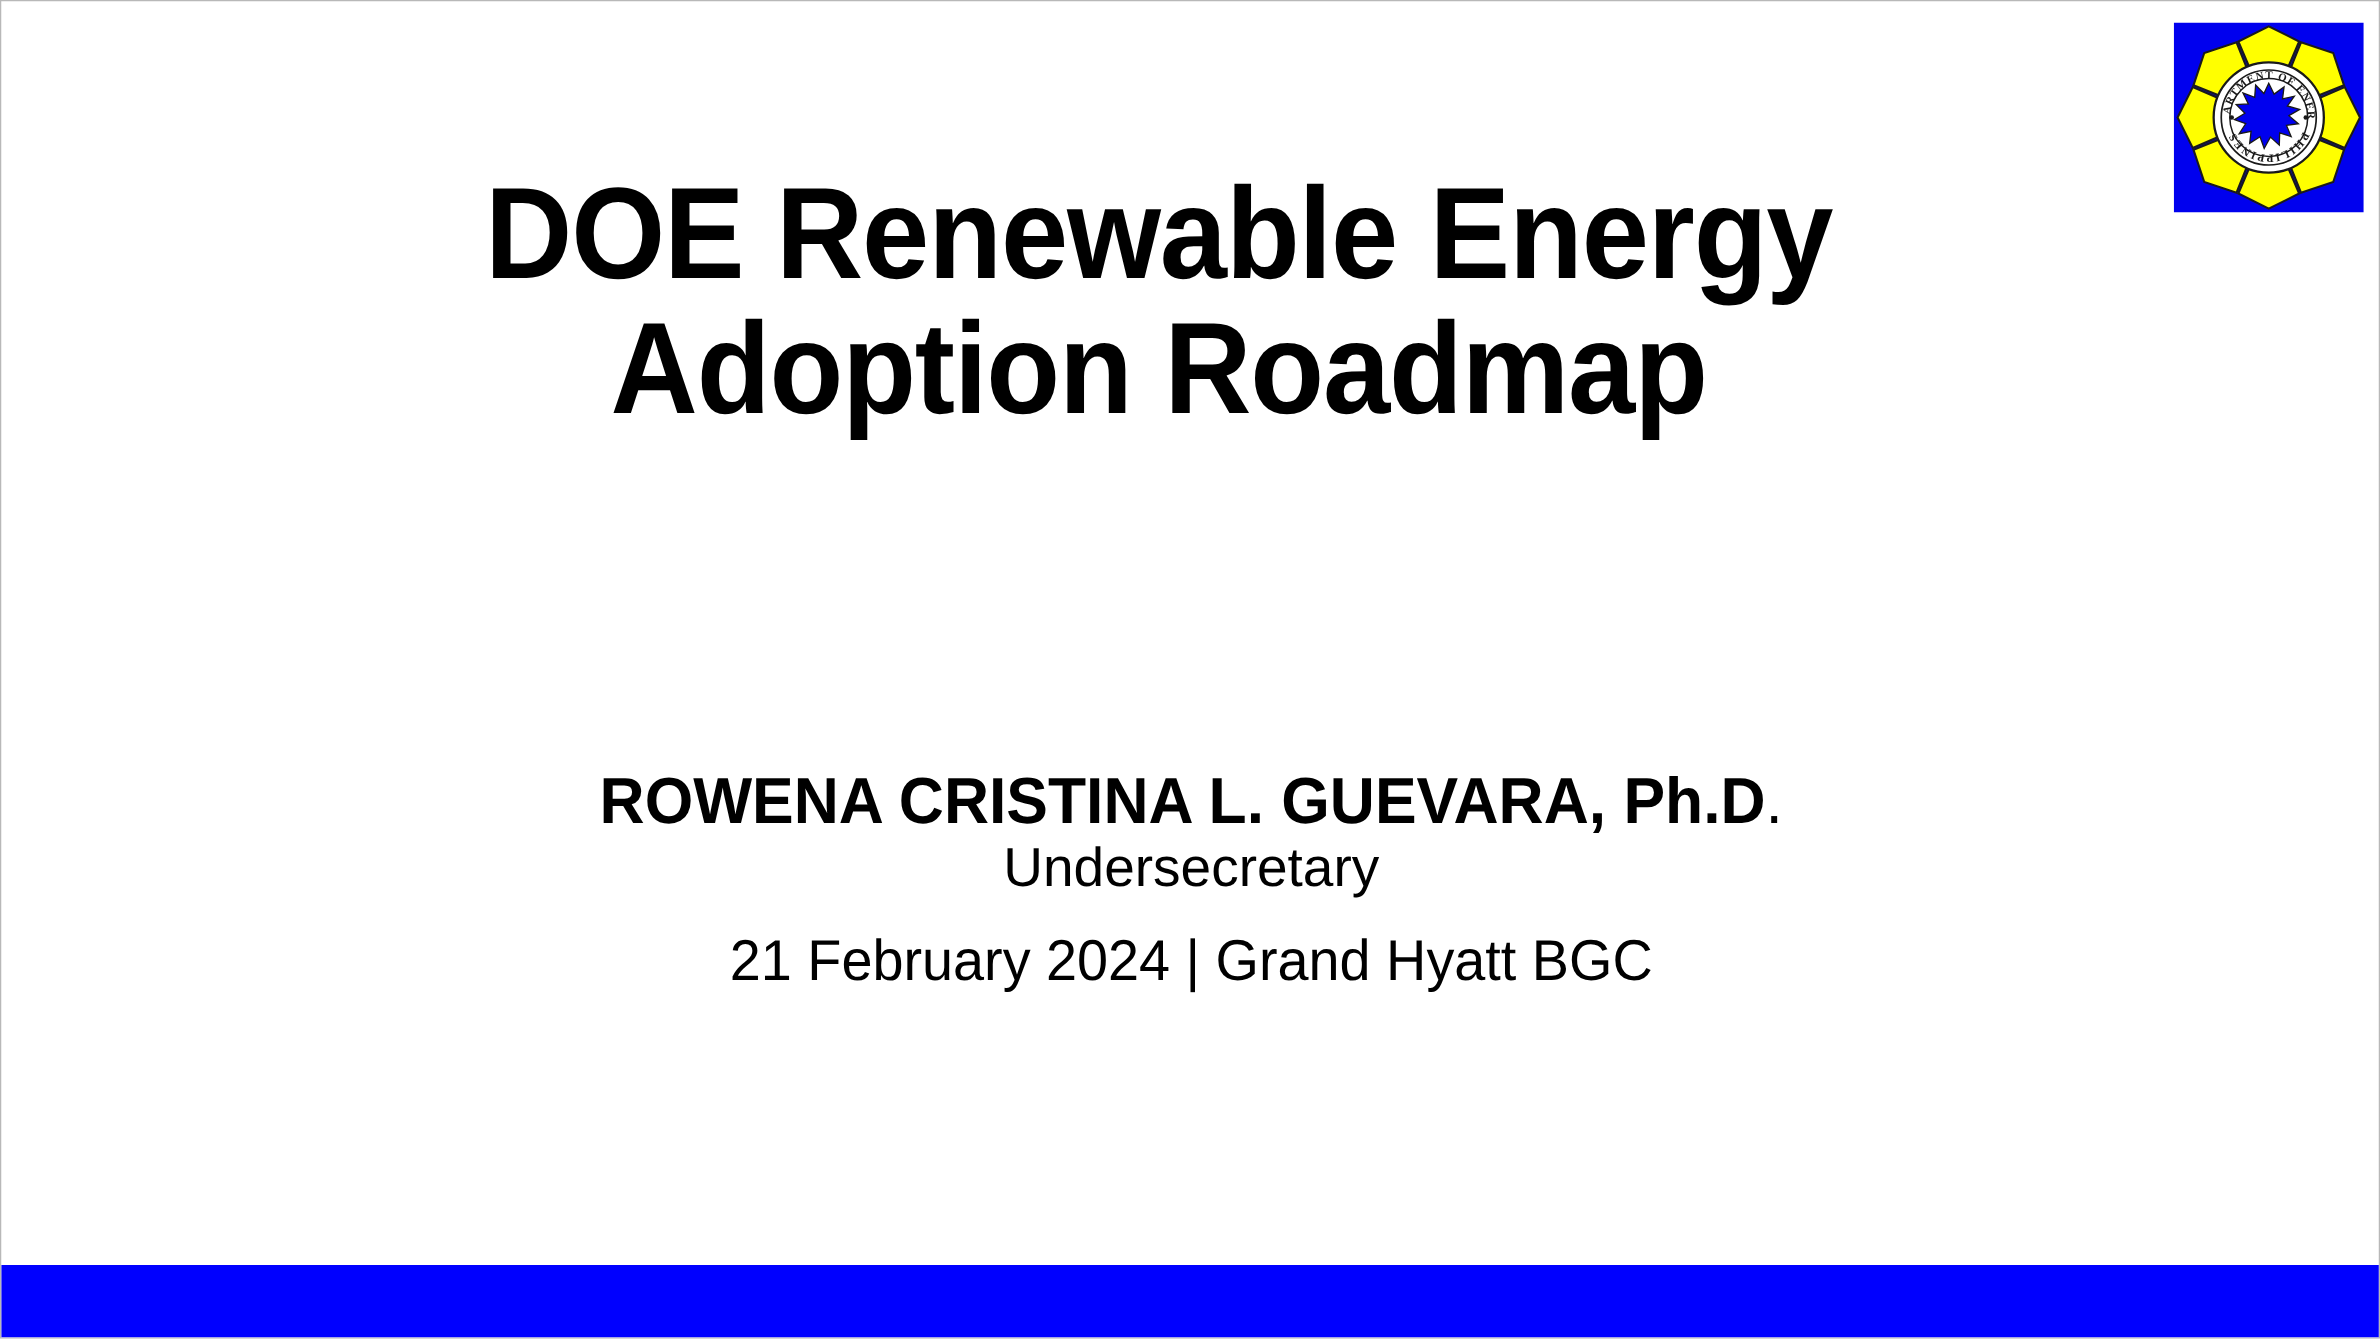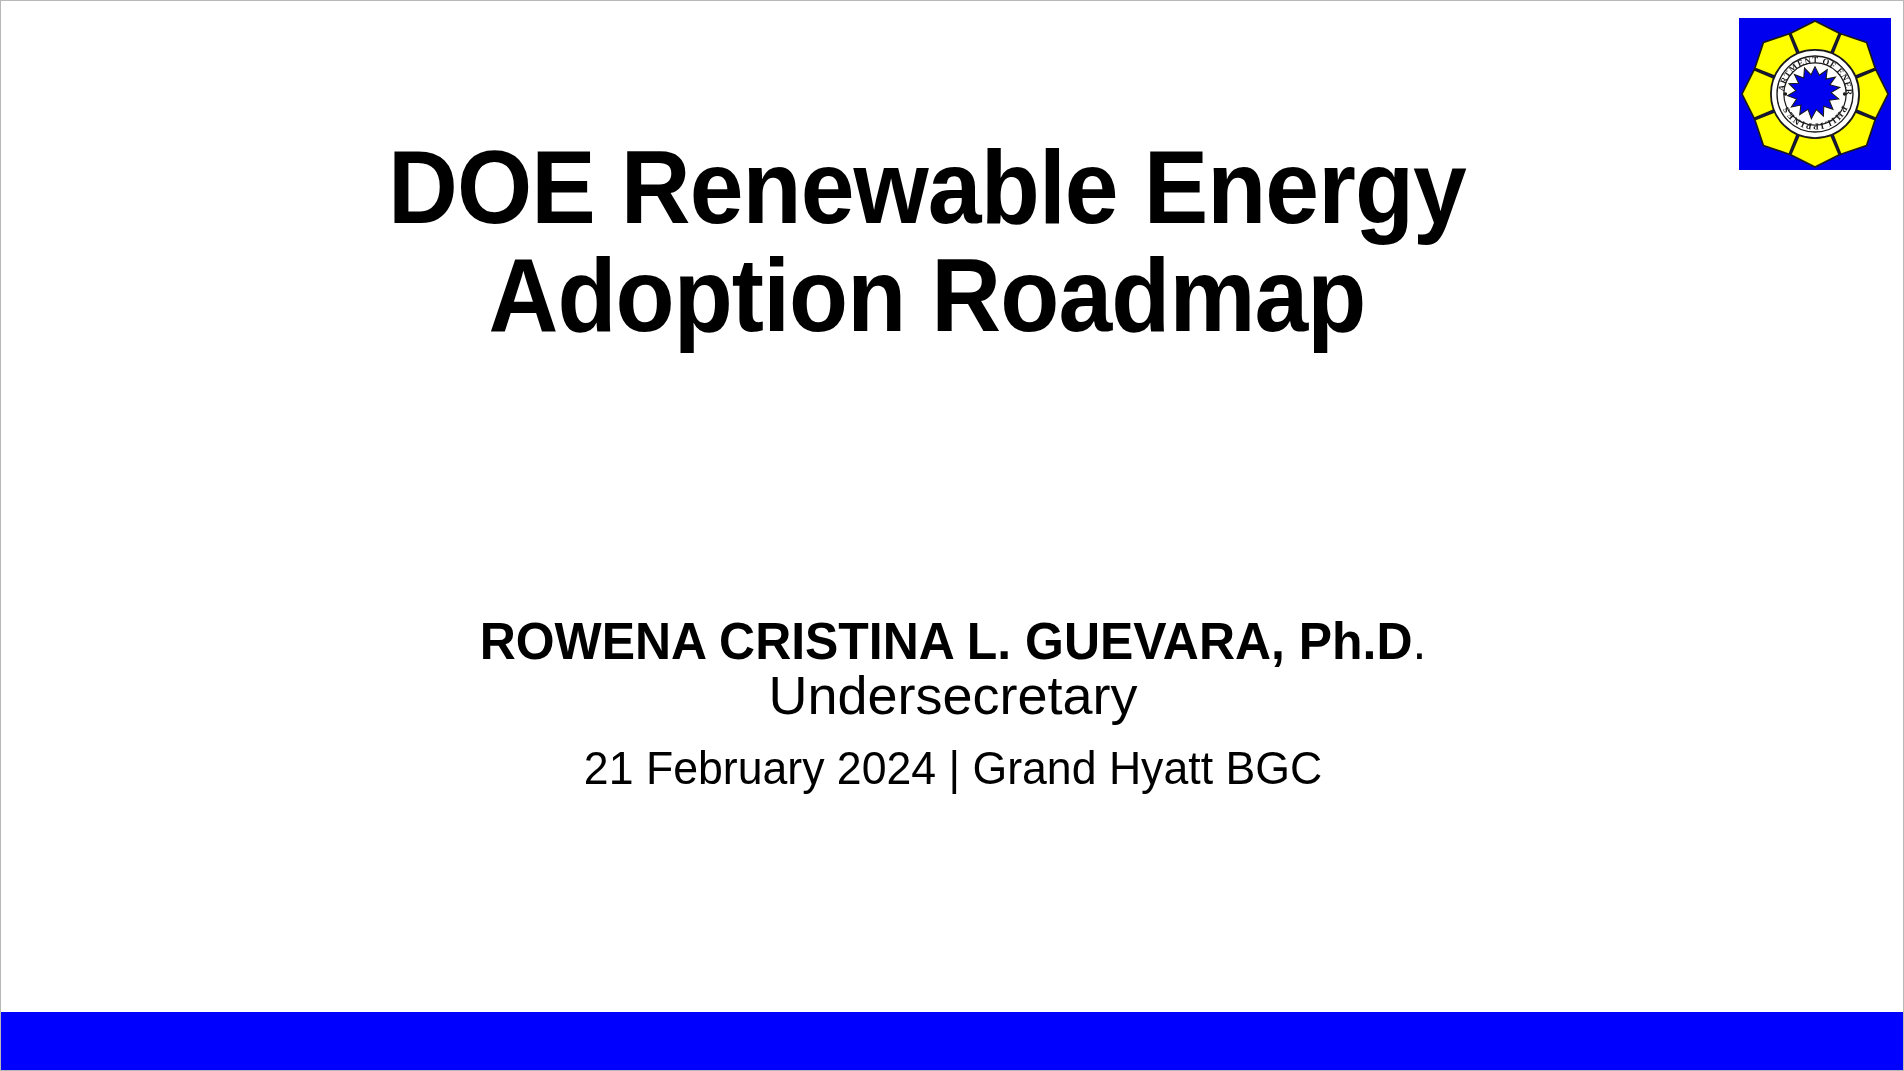--- a/index.html
+++ b/index.html
@@ -69,21 +69,21 @@
     white-space: nowrap;
     transform: scaleX(0.96);
   }
   #presenter-name .nm { font-weight: bold; }
   #presenter-name .deg { font-weight: bold; }
   #presenter-name .dot { font-weight: normal; }
 
   #presenter-role {
     font-family: "Liberation Sans", sans-serif;
     font-weight: normal;
-    font-size: 54px;
+    font-size: 44px;
     line-height: 56px;
     color: #000000;
     white-space: nowrap;
     margin-top: -2px;
   }
 
   #event-line {
     position: absolute;
     left: 0;
     top: 742px;

